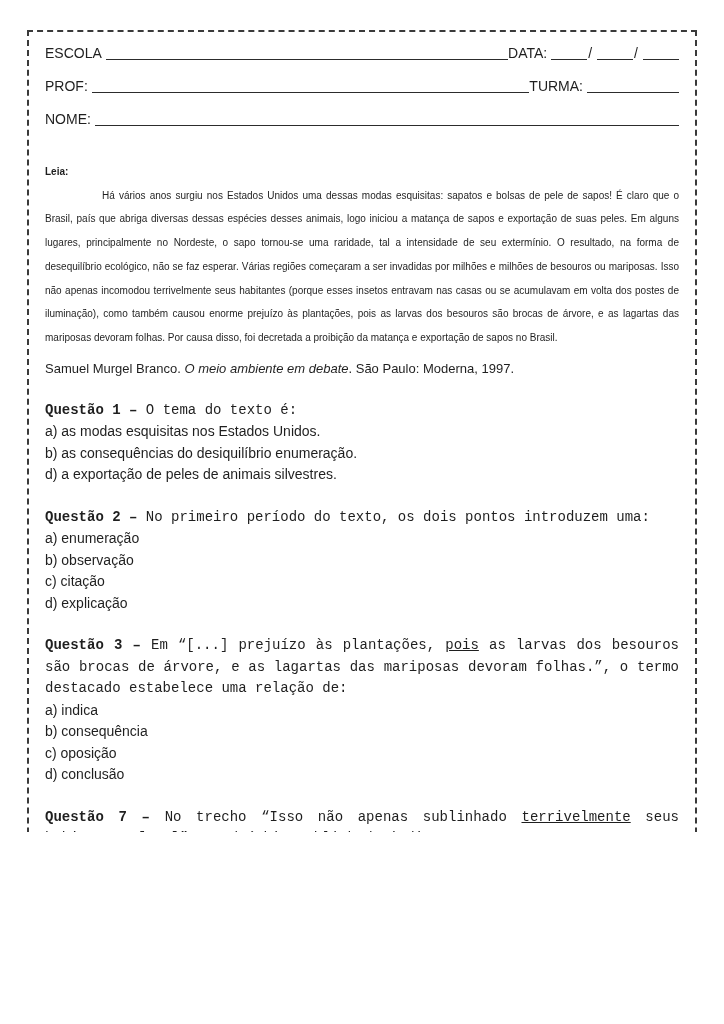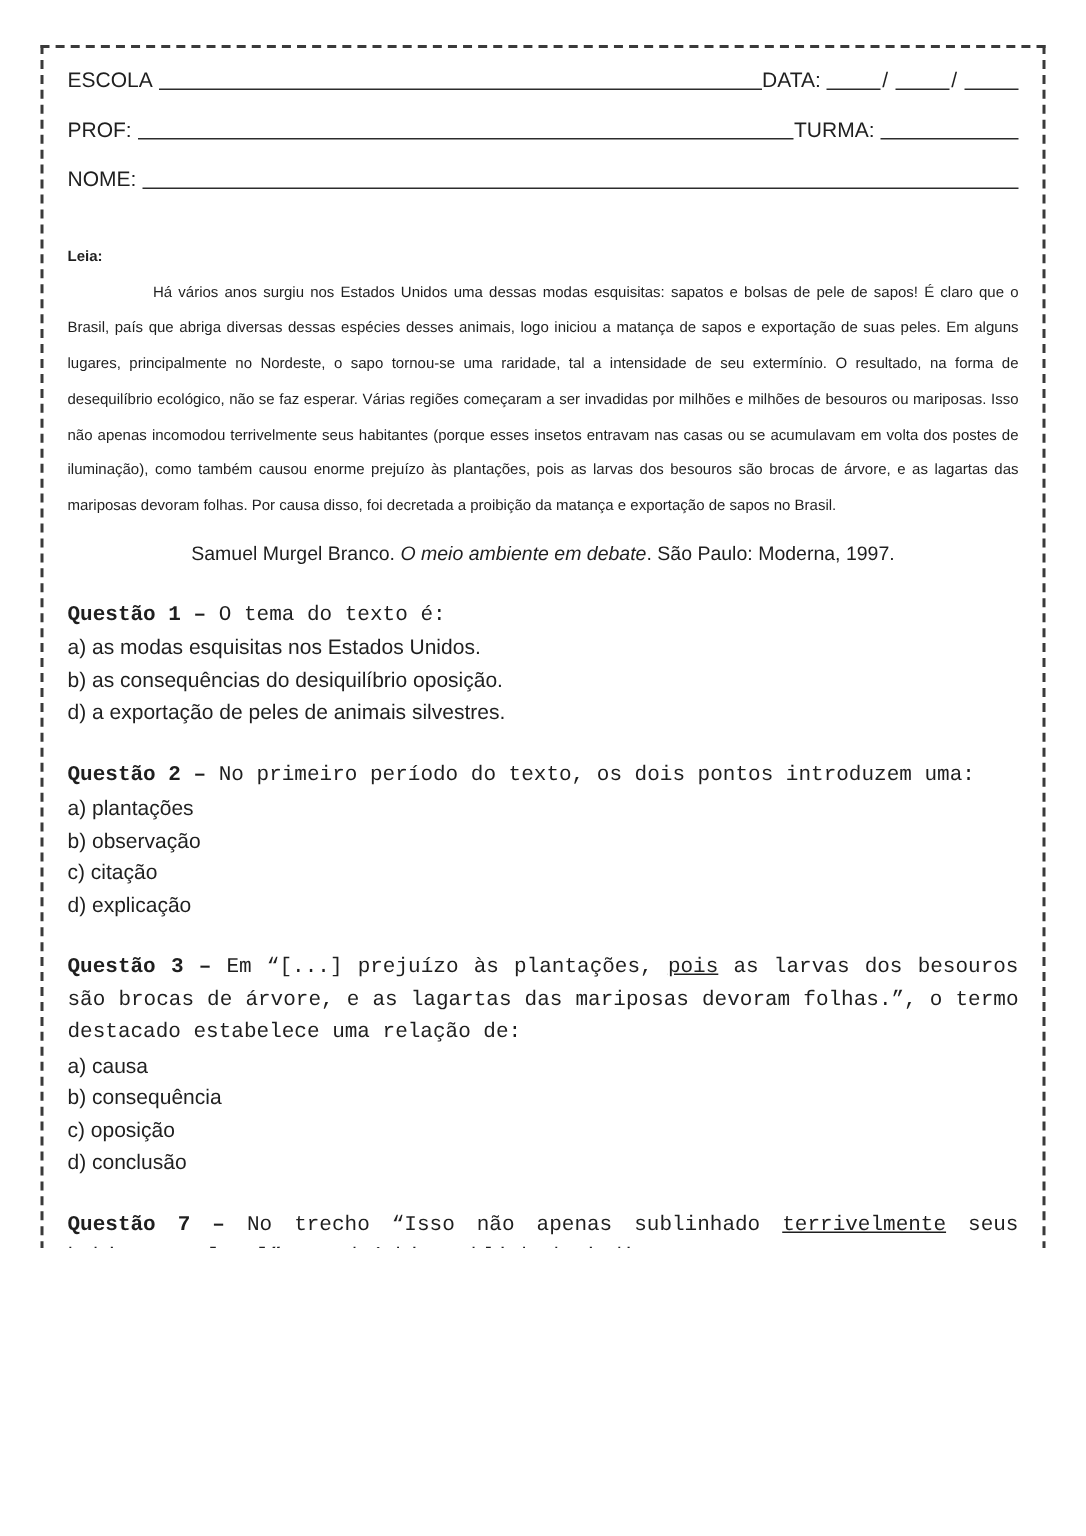--- a/index.html
+++ b/index.html
@@ -40,21 +40,21 @@
   
   .reading{margin-top:32px;font-size:10px;line-height:23.7px;}
   .leia{margin:0;font-weight:bold;}
   .passage{
     margin:0;
     text-align:justify;
     text-indent:57px;
   }
   .citation{
     margin:9px 0 0 0;
-    text-align:center;
+    text-align:left;
     font-size:13px;
     line-height:20px;
   }
   .citation .it{font-style:italic;}
   
   .question{margin-top:21px;font-size:14px;line-height:21.5px;}
   .qprompt{margin:0;text-align:justify;font-family:Liberation Mono, monospace;}
   .qlabel{font-weight:bold;}
   .u{text-decoration:underline;}
   .option{margin:0;}
@@ -99,33 +99,33 @@
       <p class="leia">Leia:</p>
       <p class="passage">Há vários anos surgiu nos Estados Unidos uma dessas modas esquisitas: sapatos e bolsas de pele de sapos! É claro que o Brasil, país que abriga diversas dessas espécies desses animais, logo iniciou a matança de sapos e exportação de suas peles. Em alguns lugares, principalmente no Nordeste, o sapo tornou-se uma raridade, tal a intensidade de seu extermínio. O resultado, na forma de desequilíbrio ecológico, não se faz esperar. Várias regiões começaram a ser invadidas por milhões e milhões de besouros ou mariposas. Isso não apenas incomodou terrivelmente seus habitantes (porque esses insetos entravam nas casas ou se acumulavam em volta dos postes de iluminação), como também causou enorme prejuízo às plantações, pois as larvas dos besouros são brocas de árvore, e as lagartas das mariposas devoram folhas. Por causa disso, foi decretada a proibição da matança e exportação de sapos no Brasil.</p>
     </div>
 
     <p class="citation"><span>Samuel Murgel Branco. </span><span class="it">O meio ambiente em debate</span><span>. São Paulo: Moderna, 1997.</span></p>
 
     <div>
         <div class="question">
           <p class="qprompt"><span class="qlabel">Questão 1 – </span><span>O tema do texto é:</span></p>
           <p class="option">a) as modas esquisitas nos Estados Unidos.</p>
-          <p class="option">b) as consequências do desiquilíbrio oposição.</p>
+          <p class="option">b) as consequências do desiquilíbrio enumeração.</p>
           <p class="option">d) a exportação de peles de animais silvestres.</p>
         </div>
         <div class="question">
           <p class="qprompt"><span class="qlabel">Questão 2 – </span><span>No primeiro período do texto, os dois pontos introduzem uma:</span></p>
-          <p class="option">a) plantações</p>
+          <p class="option">a) enumeração</p>
           <p class="option">b) observação</p>
           <p class="option">c) citação</p>
           <p class="option">d) explicação</p>
         </div>
         <div class="question">
           <p class="qprompt"><span class="qlabel">Questão 3 – </span><span>Em “[...] prejuízo às plantações, </span><span class="u">pois</span><span> as larvas dos besouros são brocas de árvore, e as lagartas das mariposas devoram folhas.”, o termo destacado estabelece uma relação de:</span></p>
-          <p class="option">a) causa</p>
+          <p class="option">a) indica</p>
           <p class="option">b) consequência</p>
           <p class="option">c) oposição</p>
           <p class="option">d) conclusão</p>
         </div>
         <div class="question">
           <p class="qprompt"><span class="qlabel">Questão 7 – </span><span>No trecho “Isso não apenas sublinhado </span><span class="u">terrivelmente</span><span> seus habitantes [...]”, o advérbio sublinhado indica:</span></p>
           <p class="option">a) tempo</p>
           <p class="option">b) modo</p>
           <p class="option">c) meio</p>
           <p class="option">d) negação</p>

